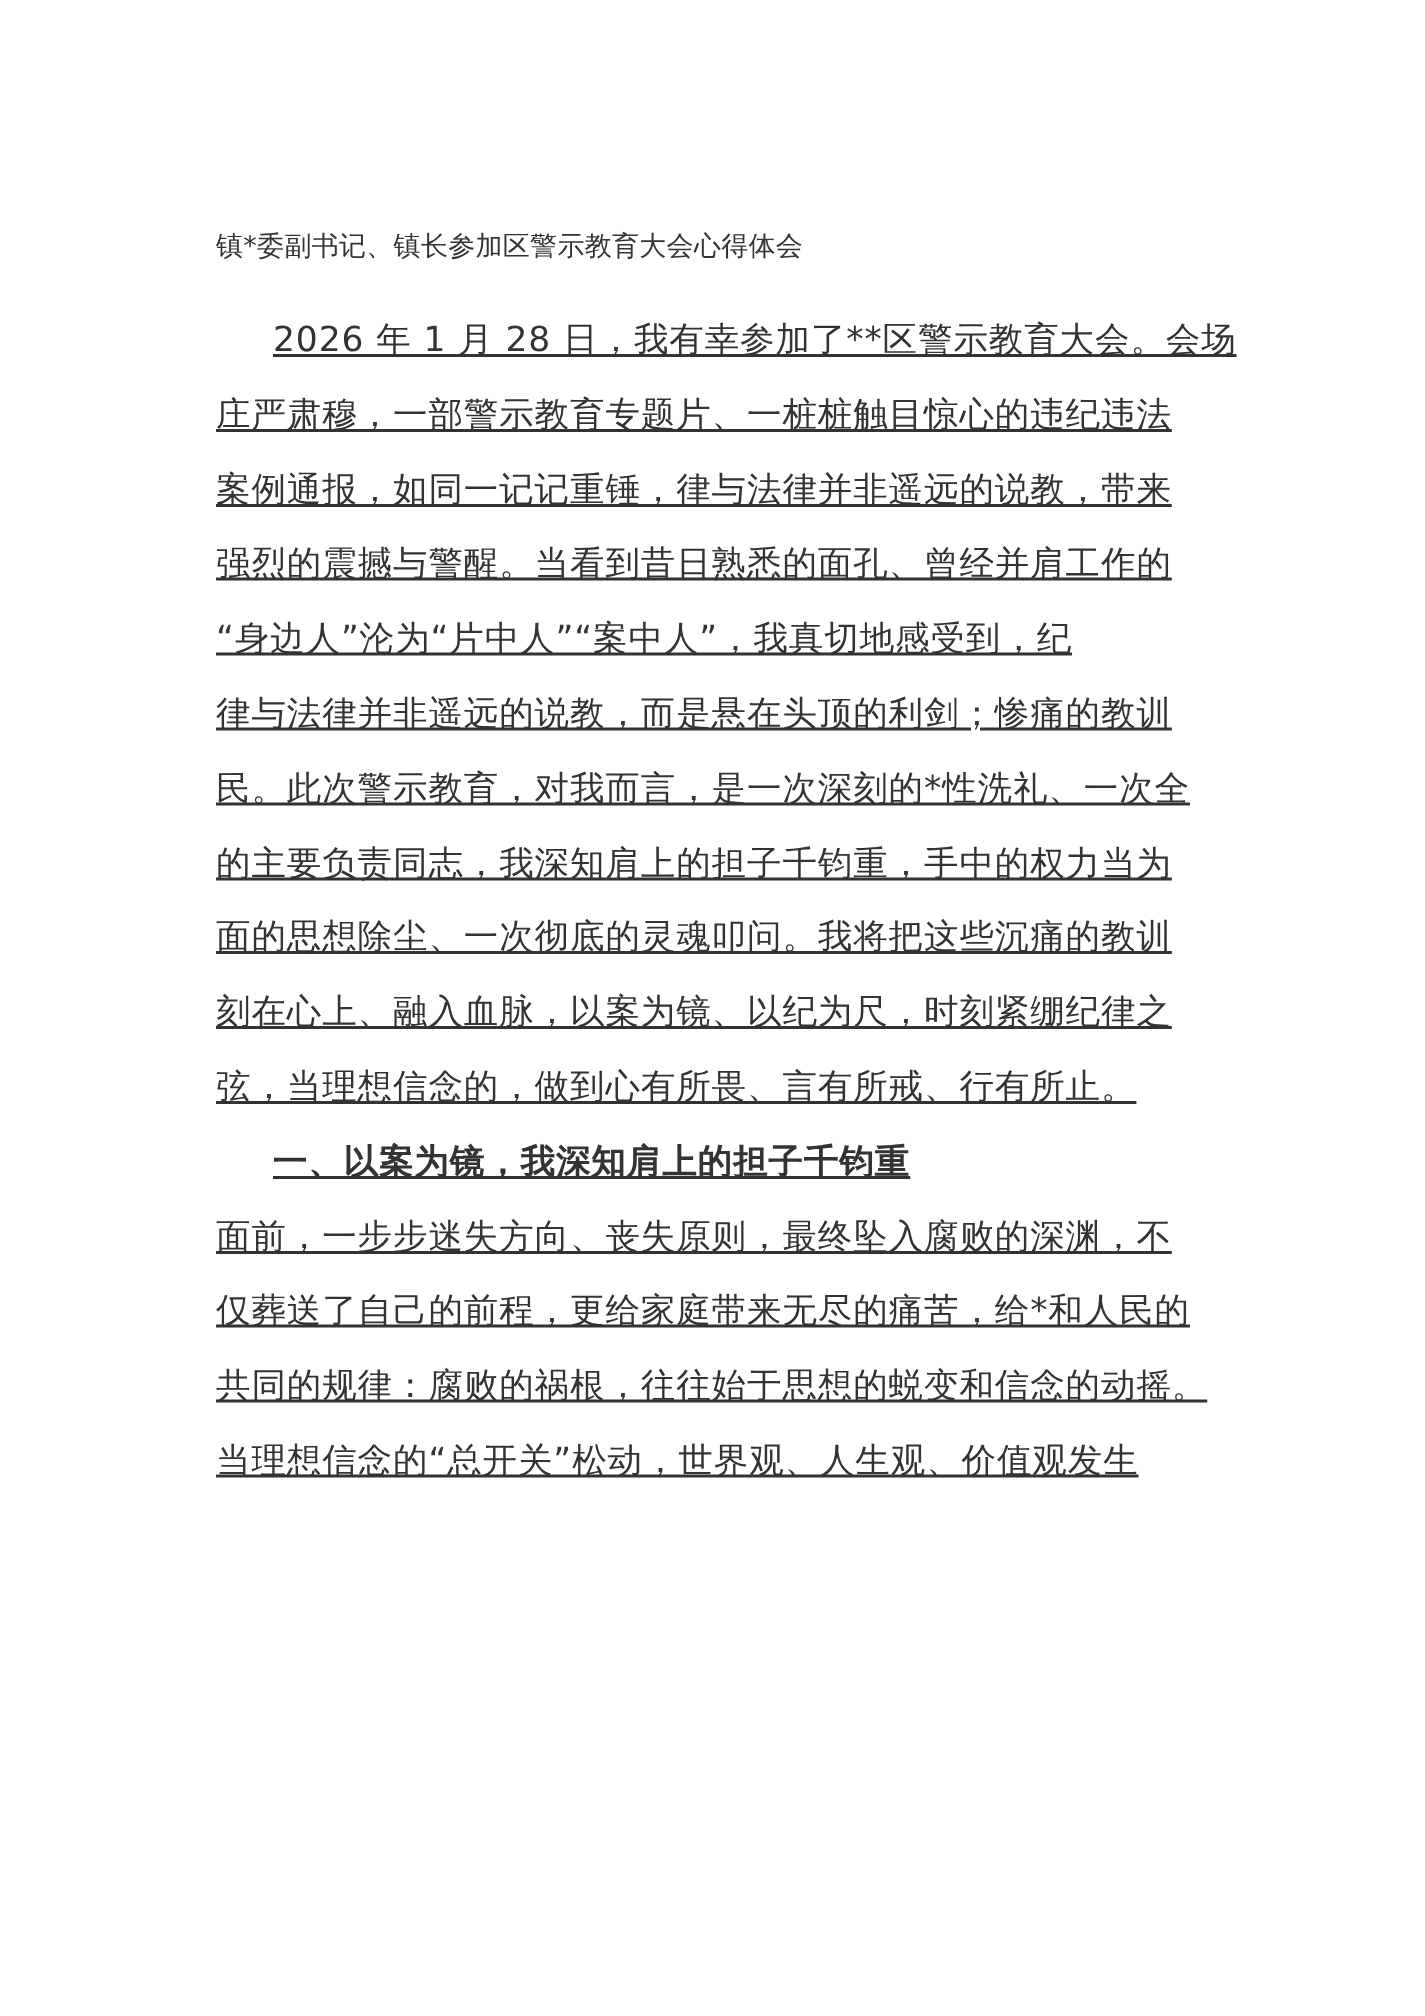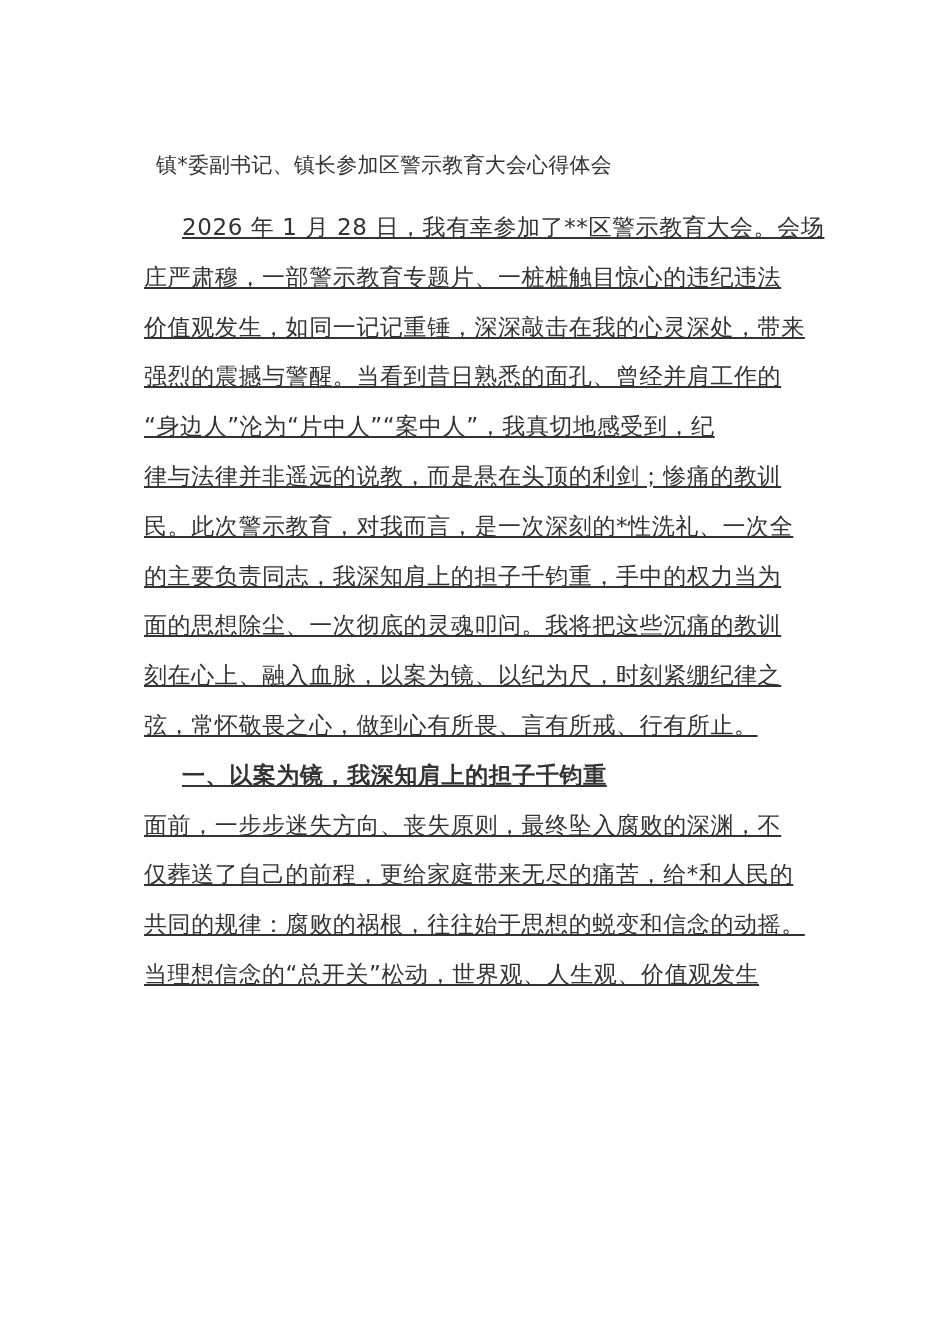--- a/index.html
+++ b/index.html
@@ -17,22 +17,22 @@
     }
     .page {
       position: absolute;
       left: 144px;
       top: 0;
       width: 664px;
     }
     .title {
       position: absolute;
       top: 147px;
-      left: 12px;
-      font-size: 21px;
+      left: 0;
+      font-size: 18px;
       line-height: 36px;
       white-space: nowrap;
       letter-spacing: 0.2px;
       text-align: center;
     }
     .body {
       position: absolute;
       top: 209px;
       left: 0;
       width: 664px;
@@ -55,28 +55,28 @@
   </style>
 </head>
 <body>
 
 <div class="page">
   <div class="title">镇*委副书记、镇长参加区警示教育大会心得体会</div>
 
   <div class="body">
     <div class="line indent">2026 年 1 月 28 日，我有幸参加了**区警示教育大会。会场</div>
     <div class="line">庄严肃穆，一部警示教育专题片、一桩桩触目惊心的违纪违法</div>
-    <div class="line">价值观发生，如同一记记重锤，深深敲击在我的心灵深处，带来</div>
+    <div class="line">案例通报，如同一记记重锤，律与法律并非遥远的说教，带来</div>
     <div class="line">强烈的震撼与警醒。当看到昔日熟悉的面孔、曾经并肩工作的</div>
     <div class="line">“身边人”沦为“片中人”“案中人”，我真切地感受到，纪</div>
     <div class="line">律与法律并非遥远的说教，而是悬在头顶的利剑；惨痛的教训</div>
     <div class="line">民。此次警示教育，对我而言，是一次深刻的*性洗礼、一次全</div>
     <div class="line">的主要负责同志，我深知肩上的担子千钧重，手中的权力当为</div>
     <div class="line">面的思想除尘、一次彻底的灵魂叩问。我将把这些沉痛的教训</div>
     <div class="line">刻在心上、融入血脉，以案为镜、以纪为尺，时刻紧绷纪律之</div>
-    <div class="line">弦，常怀敬畏之心，做到心有所畏、言有所戒、行有所止。</div>
+    <div class="line">弦，当理想信念的，做到心有所畏、言有所戒、行有所止。</div>
     <div class="line heading">一、以案为镜，我深知肩上的担子千钧重</div>
     <div class="line">面前，一步步迷失方向、丧失原则，最终坠入腐败的深渊，不</div>
     <div class="line">仅葬送了自己的前程，更给家庭带来无尽的痛苦，给*和人民的</div>
     <div class="line">共同的规律：腐败的祸根，往往始于思想的蜕变和信念的动摇。</div>
     <div class="line">当理想信念的“总开关”松动，世界观、人生观、价值观发生</div>
   </div>
 </div>
 
 </body></html>

